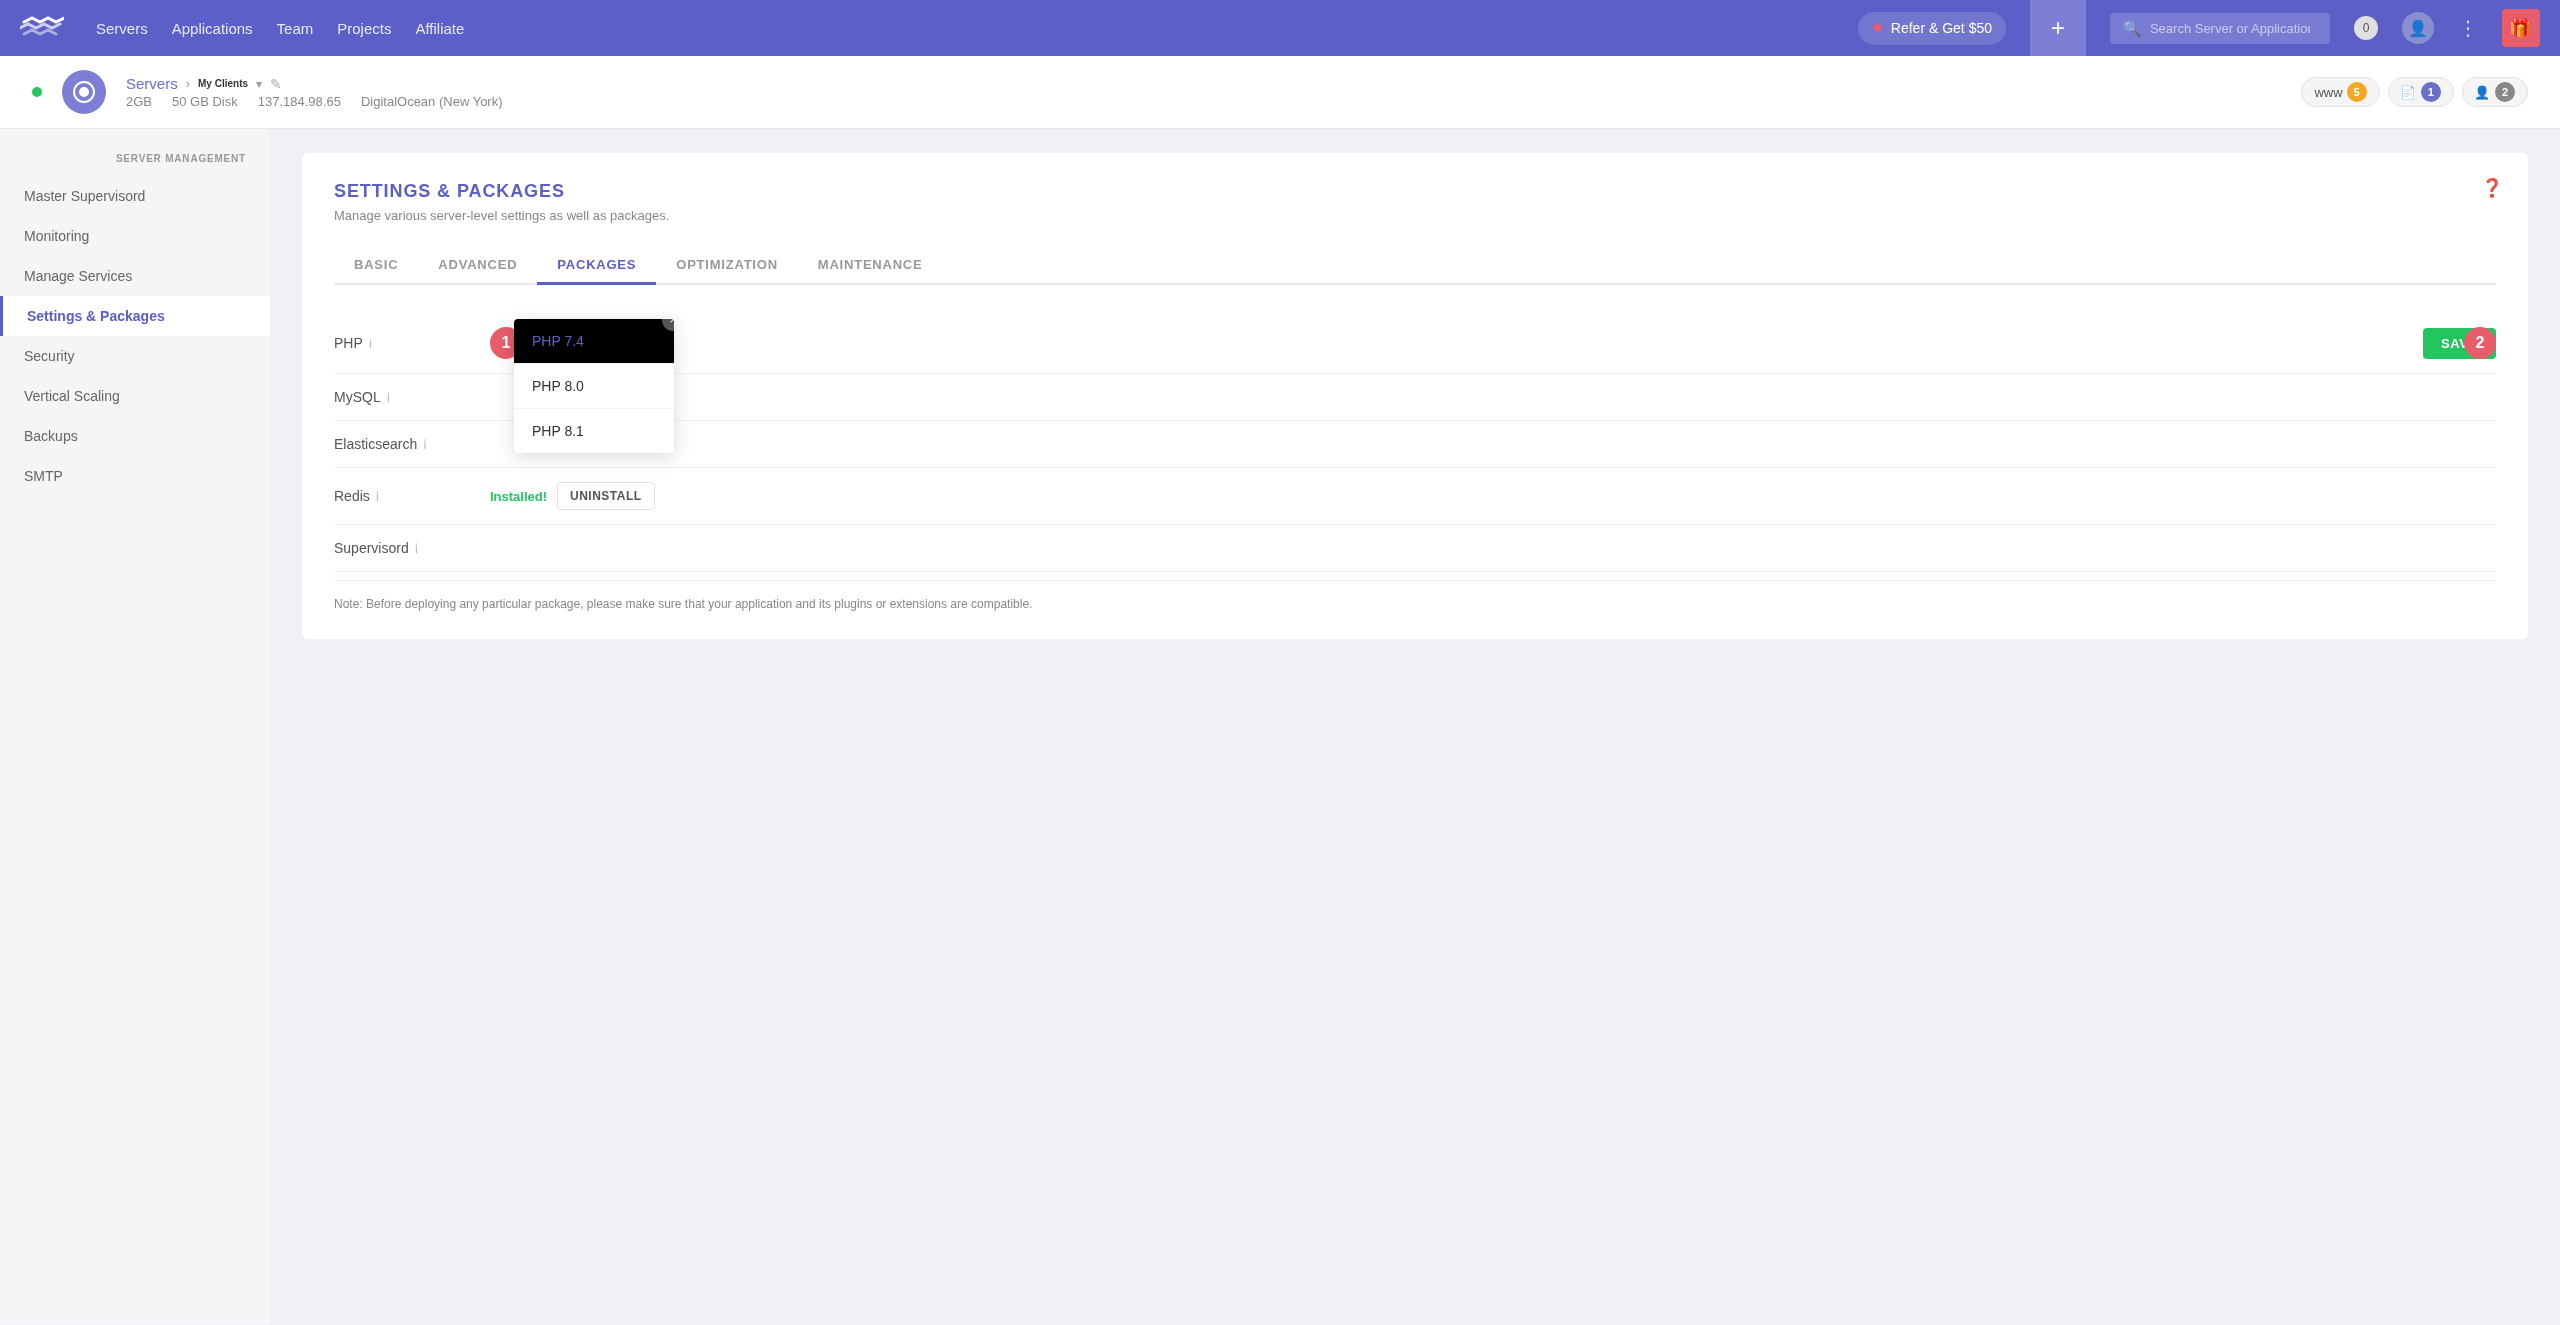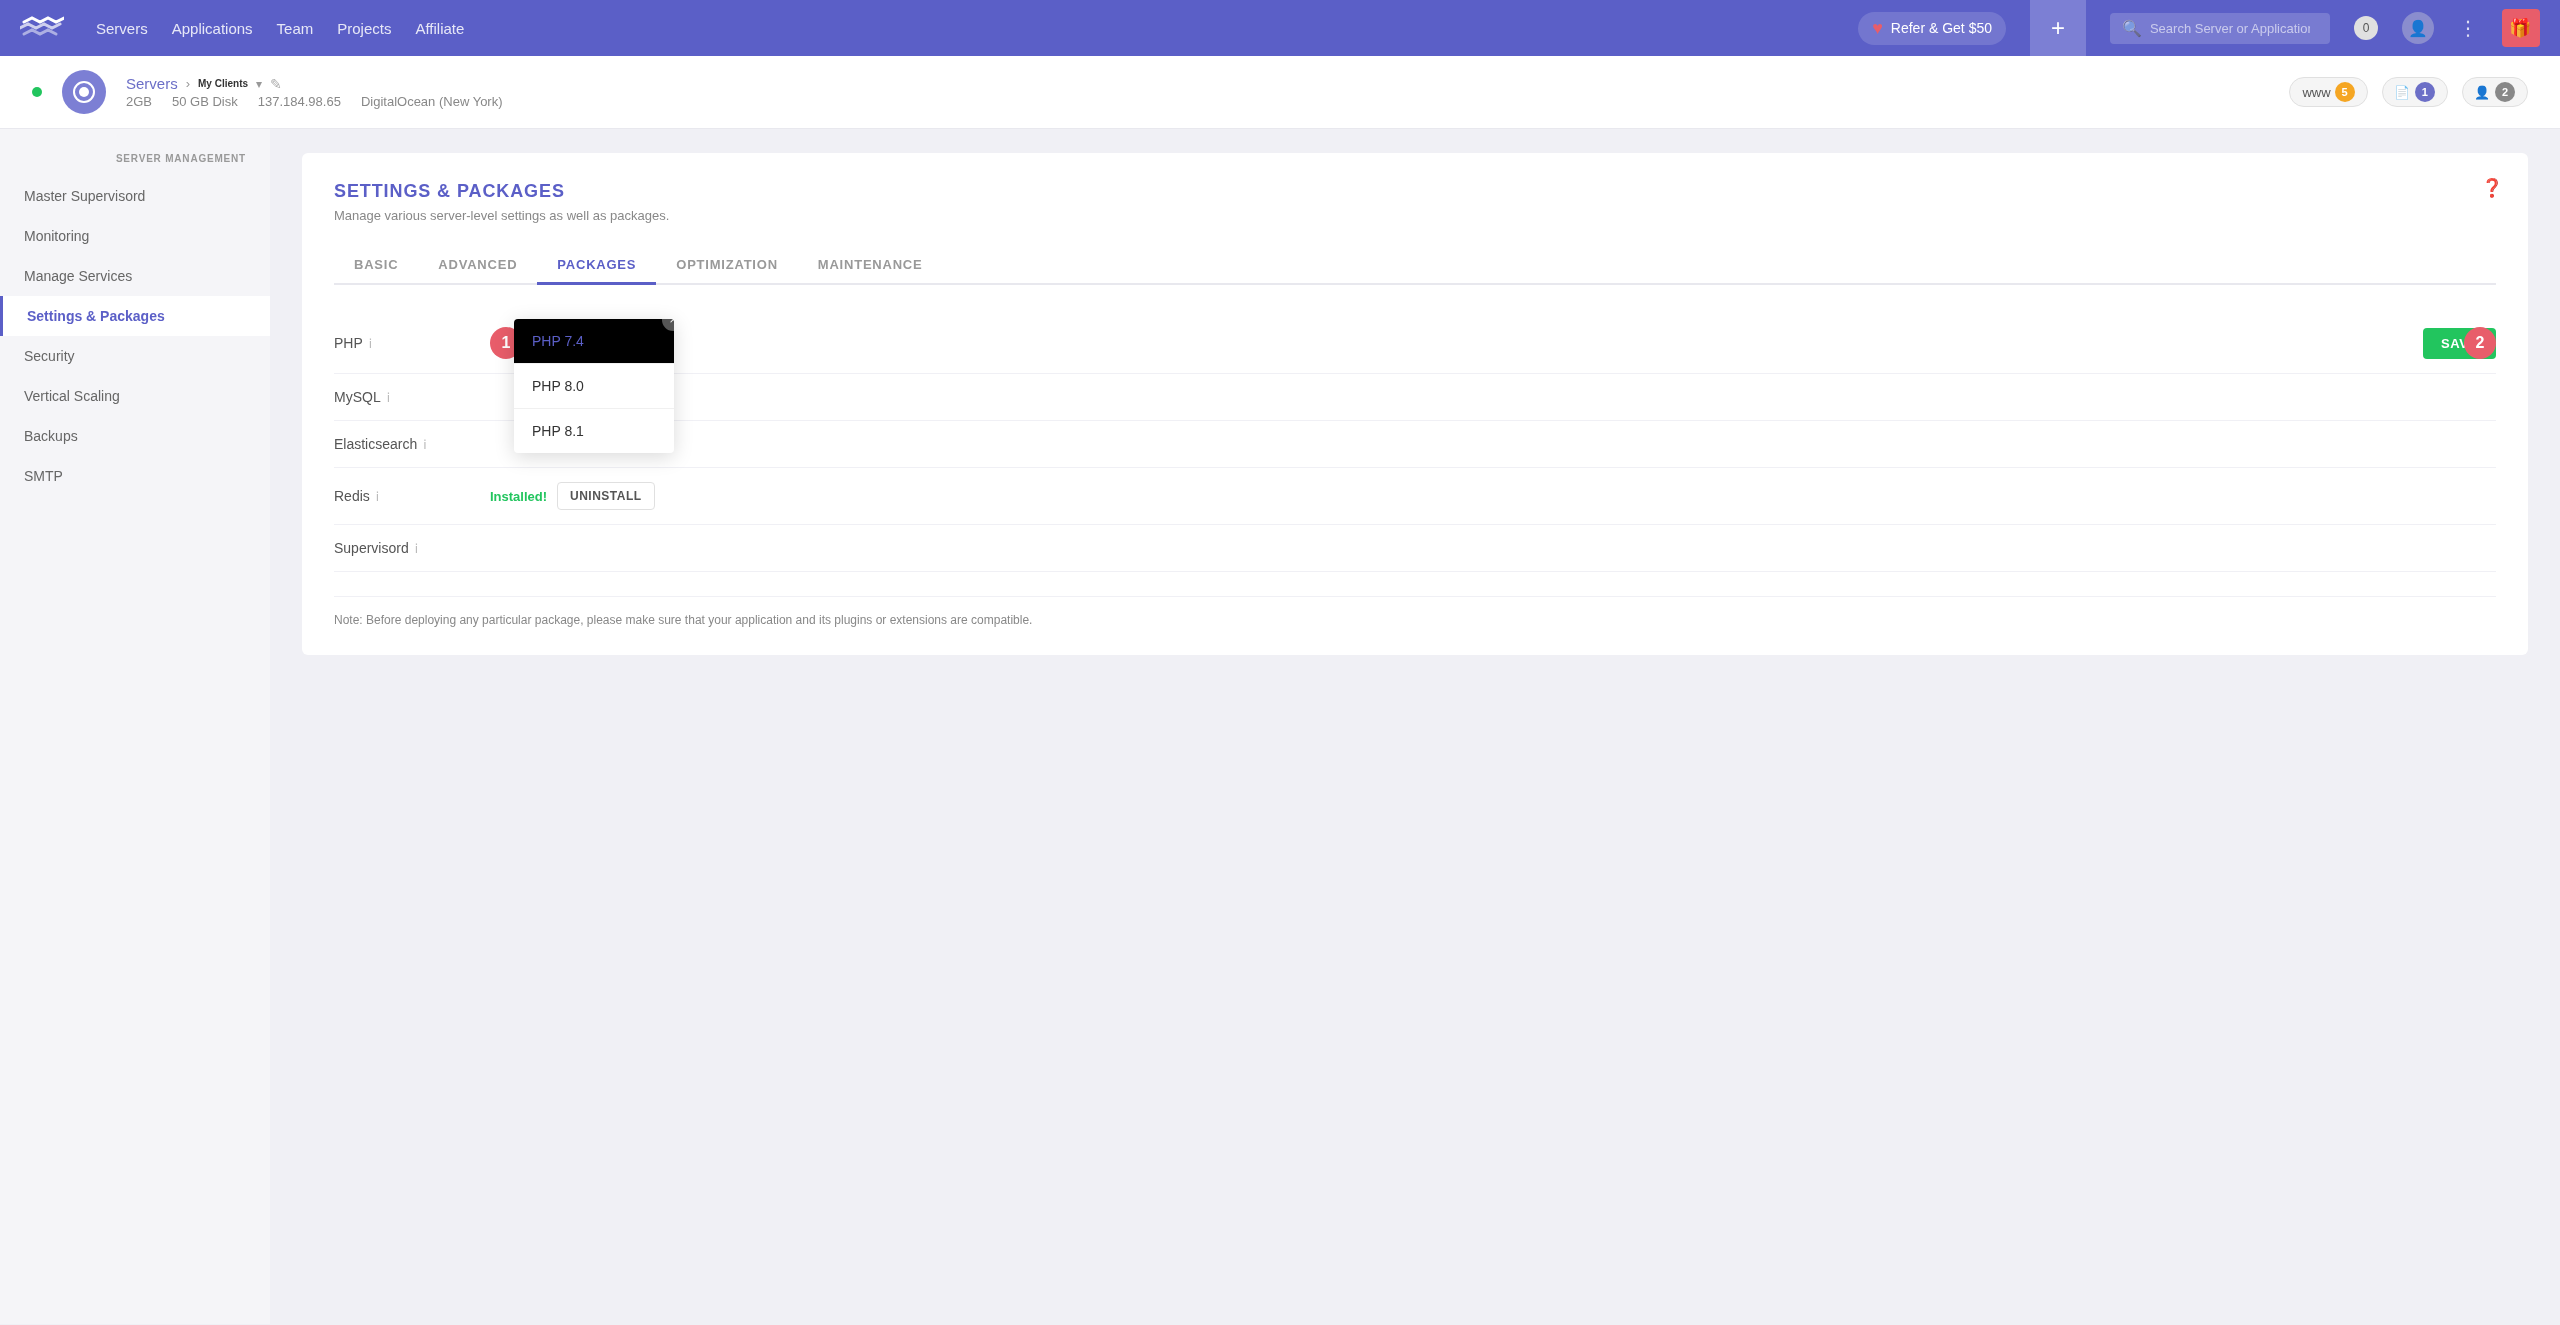--- a/index.html
+++ b/index.html
@@ -109,21 +109,21 @@
       color: #333; font-size: 10px; font-weight: 600;
     }
     .chevron-down-icon { color: #999; font-size: 12px; cursor: pointer; }
     .edit-icon { color: #aaa; font-size: 14px; cursor: pointer; }
     .server-meta {
       display: flex; gap: 20px; margin-top: 2px;
     }
     .server-meta span { color: #888; font-size: 13px; }
     .server-header-spacer { flex: 1; }
     .server-header-badges {
-      display: flex; gap: 14px; align-items: center;
+      display: flex; gap: 8px; align-items: center;
     }
     .badge-pill {
       display: flex; align-items: center; gap: 4px;
       background: #f5f5f5; border: 1px solid #e0e0e0; border-radius: 20px;
       padding: 4px 12px; font-size: 13px; color: #555; cursor: pointer;
     }
     .badge-pill .badge-num {
       background: #f5a623; color: white; border-radius: 50%;
       width: 20px; height: 20px; display: flex; align-items: center; justify-content: center;
       font-size: 11px; font-weight: bold;
@@ -262,21 +262,21 @@
       padding: 6px 12px; font-size: 12px; color: #555; cursor: pointer; font-weight: 600;
       text-transform: uppercase; letter-spacing: 0.04em;
     }
     .install-btn {
       background: white; border: 1px solid #e0e0e0; border-radius: 4px;
       padding: 6px 12px; font-size: 12px; color: #555; cursor: pointer; font-weight: 600;
       text-transform: uppercase; letter-spacing: 0.04em;
     }
 
     .note-text {
-      color: #888; font-size: 12px; margin-top: 24px;
+      color: #888; font-size: 12px; margin-top: 8px;
       padding-top: 16px;
       border-top: 1px solid #f0f0f5;
     }
   </style>
 </head>
 <body>
 
 <nav class="topnav">
   <div class="topnav-logo">
     <svg viewBox="0 0 44 28" fill="none">

